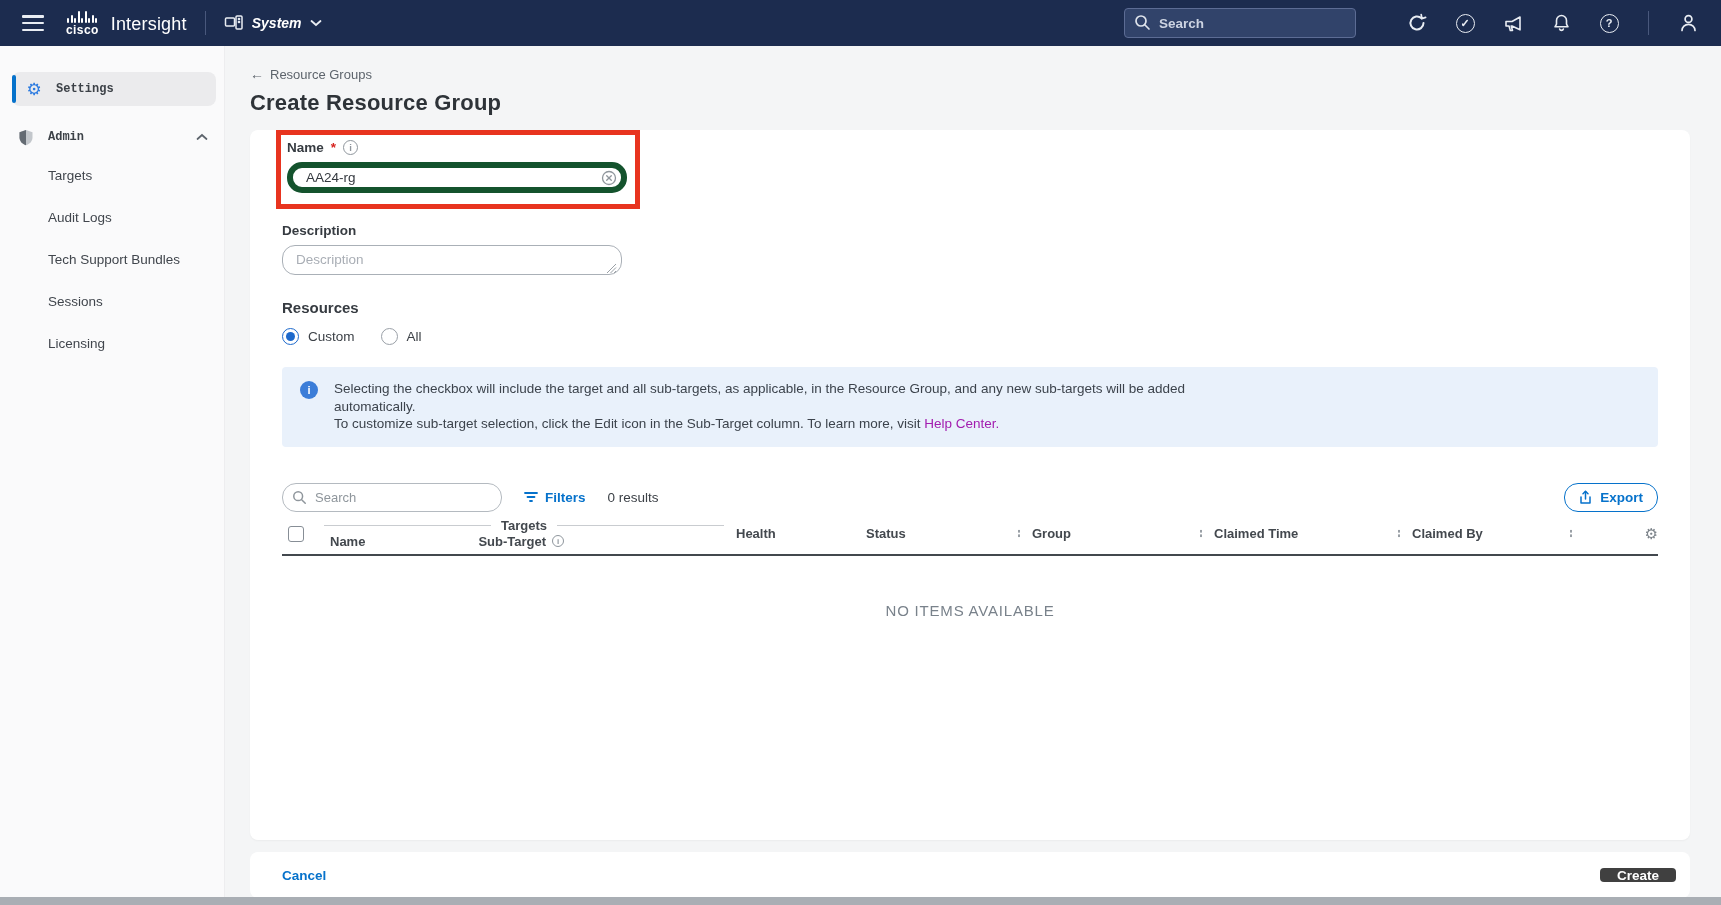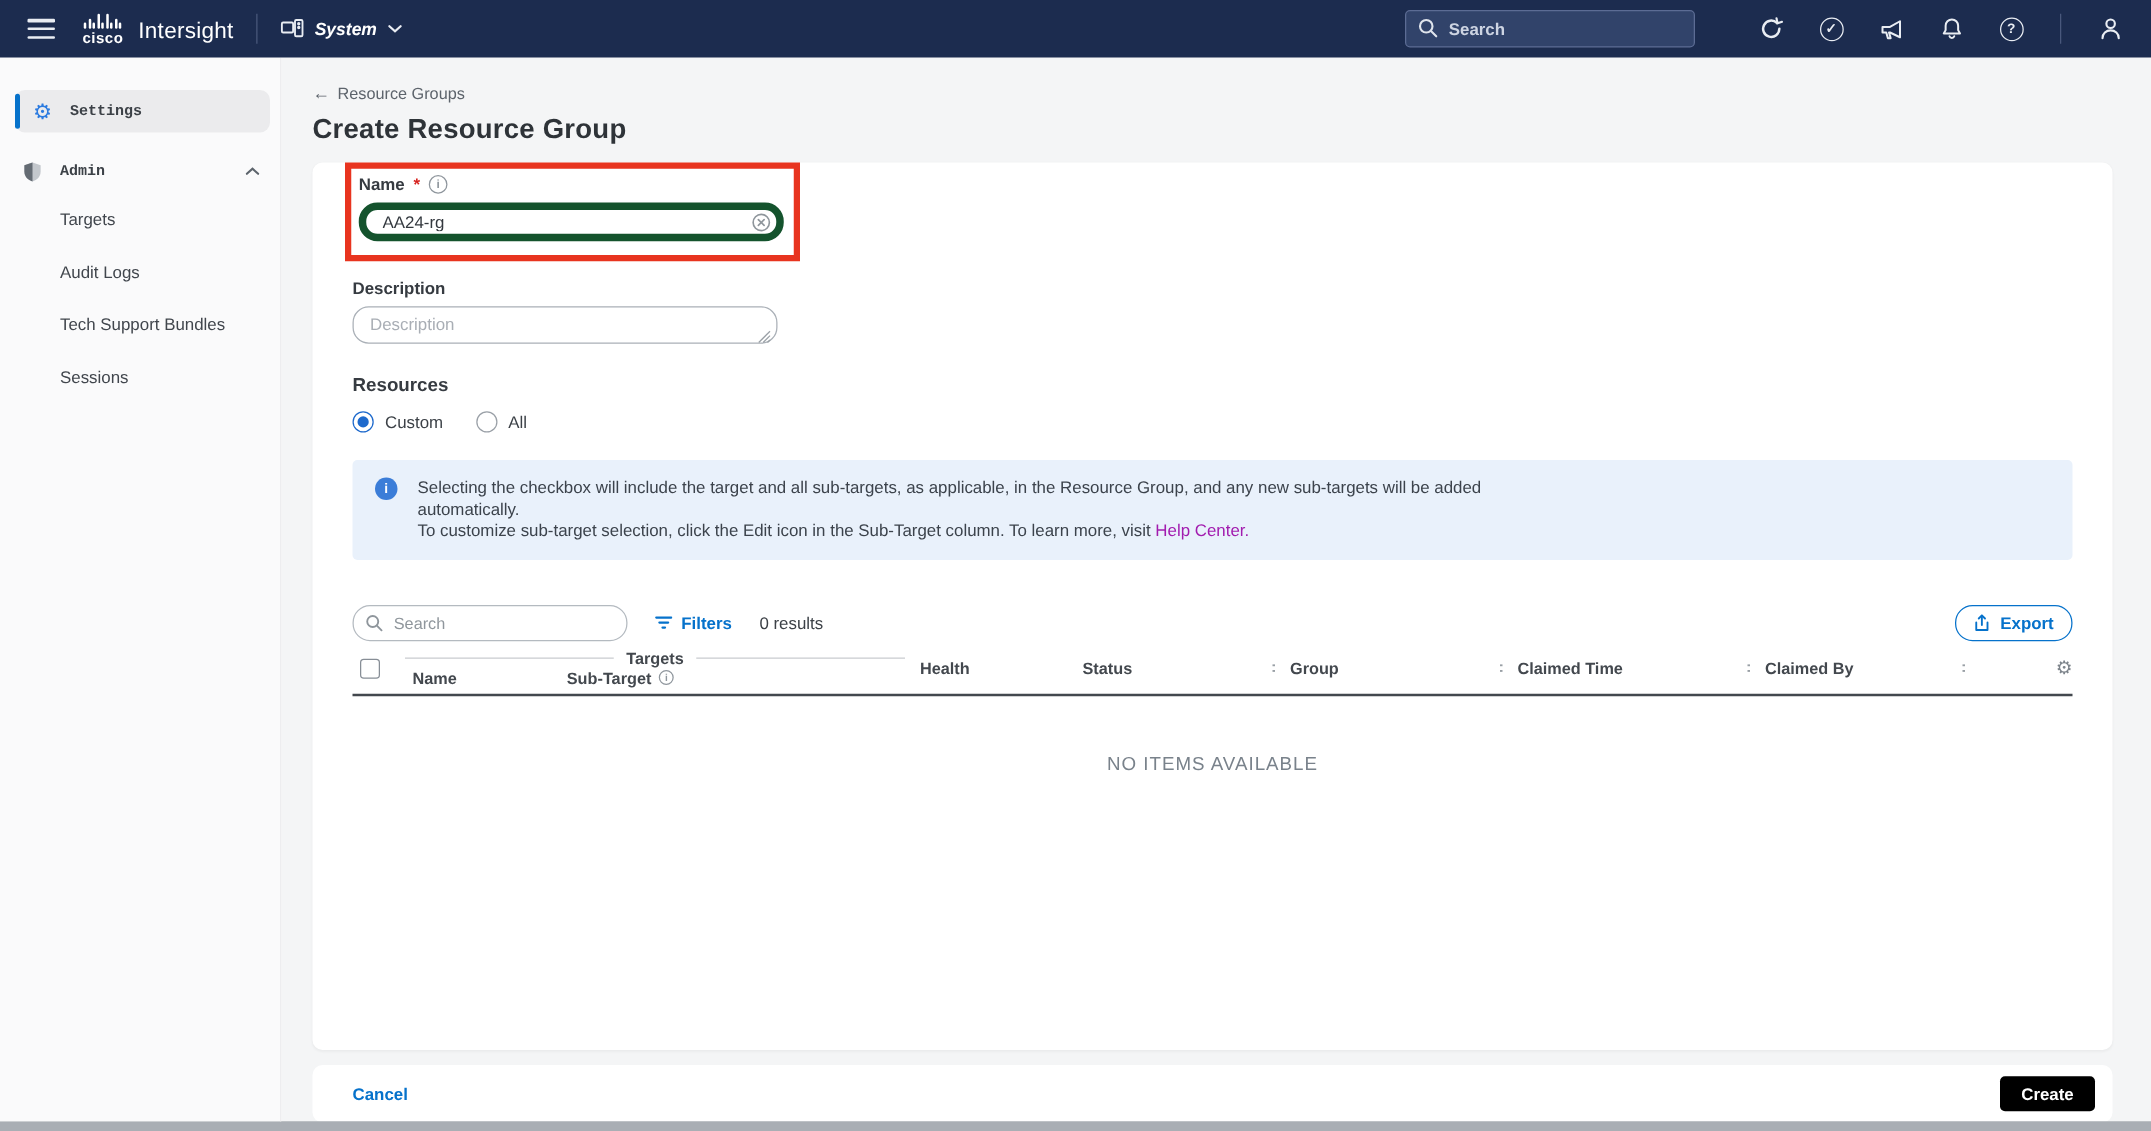--- a/index.html
+++ b/index.html
@@ -114,41 +114,41 @@
   
   .thead { margin-top:6px; display:flex; align-items:stretch; border-bottom:2px solid #43484e; padding-bottom:4px; }
   .cell-check { flex:0 0 42px; display:flex; align-items:center; }
   .checkbox { width:16px; height:16px; border:1.6px solid #878e96; border-radius:3px; background:#fff; cursor:pointer; margin-left:6px; }
   .cell-group { flex:0 0 400px; display:flex; flex-direction:column; justify-content:flex-start; }
   .group-top { display:flex; align-items:center; gap:10px; height:15px; }
   .group-top .line { flex:1; height:1px; background:#c9ccd0; }
   .group-title { font-size:13px; font-weight:700; color:#43484e; }
   .group-bottom { display:flex; align-items:center; height:17px; }
   .col-name { margin-left:6px; font-size:13px; font-weight:700; color:#43484e; }
-  .col-subtarget { margin-left:88px; display:flex; align-items:center; gap:6px; font-size:13px; font-weight:700; color:#43484e; }
+  .col-subtarget { margin-left:113px; display:flex; align-items:center; gap:6px; font-size:13px; font-weight:700; color:#43484e; }
   .cell { display:flex; align-items:center; font-size:13px; font-weight:700; color:#43484e; padding-left:12px; }
   .c-health { flex:0 0 130px; }
   .c-status { flex:0 0 164px; }
   .c-type { flex:0 0 180px; }
   .c-ctime { flex:0 0 196px; }
   .c-cby { flex:0 0 170px; }
   .col-sep { flex:0 0 2px; align-self:center; height:9px; width:2px;
              background-image:radial-gradient(circle, #9aa0a6 1.1px, transparent 1.1px); background-size:2px 4.5px; }
   .cell-spacer { flex:1; }
   .cell-gear { flex:0 0 26px; display:flex; align-items:center; justify-content:flex-end; cursor:pointer; }
   .thead-gear { font-size:15px; color:#7d848b; line-height:1; }
 
   .empty-state { margin-top:46px; text-align:center; font-size:15px; color:#79828b; letter-spacing:.8px; }
 
   
   .footer-card { margin:12px 31px 0 25px; width:1440px; height:46px; background:#fff; border-radius:8px;
                  display:flex; align-items:center; padding:0 14px 0 32px; }
   .cancel-link { color:#0672cb; font-size:13.5px; font-weight:700; cursor:pointer; }
-  .create-btn { margin-left:auto; background:#000000; color:#fff; border:none; border-radius:4px;
-                height:28px; padding:0 17px; font-size:13.5px; font-weight:700; cursor:pointer;
+  .create-btn { margin-left:auto; background:#404040; color:#fff; border:none; border-radius:4px;
+                height:14px; padding:0 17px; font-size:13.5px; font-weight:700; cursor:pointer;
                 font-family:"Liberation Sans", sans-serif; }
 
   .bottom-strip { position:absolute; left:0; bottom:0; width:1721px; height:8px; background:#a9aeb4; }
 
   svg { display:block; }
 </style>
 </head>
 <body>
 
 <div class="navbar">
@@ -272,20 +272,21 @@
         <svg width="12" height="8" viewBox="0 0 12 8" fill="none" stroke="#5d646c" stroke-width="1.7" stroke-linecap="round">
             <polyline points="1.5,6 6,2 10.5,6"></polyline>
           </svg>
       </span>
     </div>
 
     <div class="side-sub">Targets</div>
     <div class="side-sub">Audit Logs</div>
     <div class="side-sub">Tech Support Bundles</div>
     <div class="side-sub">Sessions</div>
+    <div class="side-sub">Licensing</div>
   </div>
 </div>
 
 <div class="main">
 
   <div class="breadcrumb">
     <span class="arrow">←</span>
     <span>Resource Groups</span>
   </div>
 

